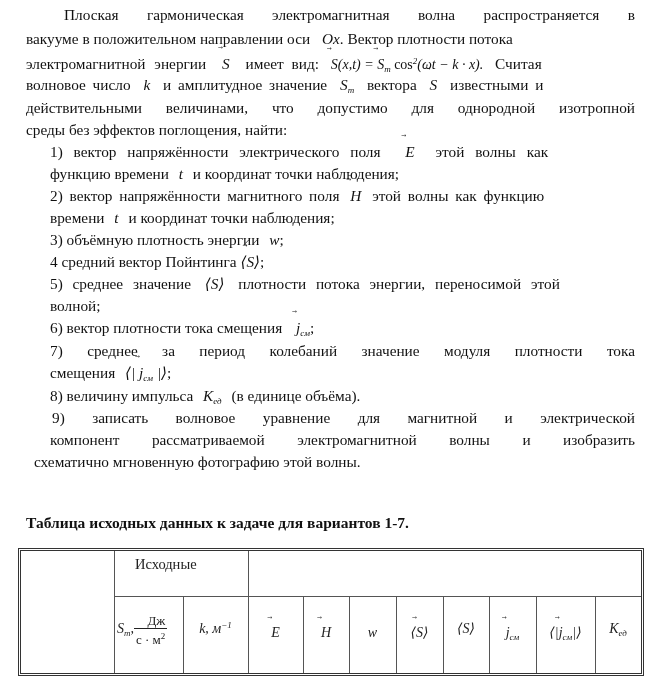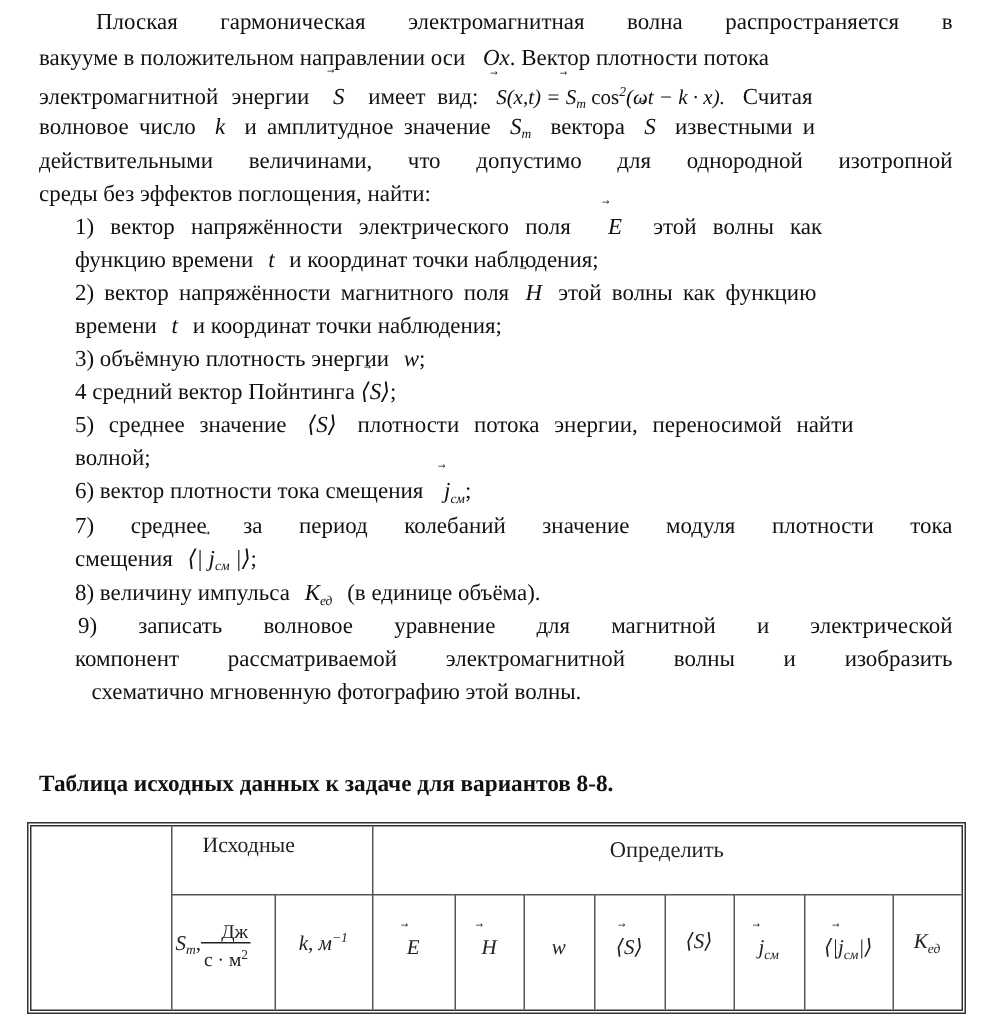--- a/index.html
+++ b/index.html
@@ -161,21 +161,21 @@
 <div class="line" style="left:50px; top:253px;">
   <span>4</span>
   <span>средний вектор Пойнтинга</span>
   <span class="m">⟨<span class="arrow"><span class="ar">⃗</span>S</span>⟩</span><span>;</span>
 </div>
 
 <div class="line" style="left:50px; top:275px; width:585px; word-spacing:6px;">
   <span>5)</span>
   <span>среднее значение</span>
   <span class="m" style="margin:0 4px;">⟨S⟩</span>
-  <span>плотности потока энергии, переносимой найти</span>
+  <span>плотности потока энергии, переносимой этой</span>
 </div>
 <div class="line" style="left:50px; top:297px;">
   <span>волной;</span>
 </div>
 
 <div class="line" style="left:50px; top:319px;">
   <span>6)</span>
   <span>вектор плотности тока смещения</span>
   <span class="arrow" style="margin-left:10px;"><span class="ar">⃗</span><span>j</span><sub class="s">см</sub></span><span>;</span>
 </div>
@@ -196,25 +196,25 @@
   <span>(в единице объёма).</span>
 </div>
 
 <div class="line just" style="left:52px; top:409px; width:583px;">
   <span>9)</span>
   <span>записать волновое уравнение для магнитной и электрической</span>
 </div>
 <div class="line just" style="left:50px; top:431px; width:585px;">
   <span>компонент рассматриваемой электромагнитной волны и изобразить</span>
 </div>
-<div class="line" style="left:61px; top:453px;">
+<div class="line" style="left:34px; top:453px;">
   <span>схематично мгновенную фотографию этой волны.</span>
 </div>
 
-<div class="title">Таблица исходных данных к задаче для вариантов 8-8.</div>
+<div class="title">Таблица исходных данных к задаче для вариантов 1-7.</div>
 
 <div class="tbl">
 
   <div class="vline" style="left:93px; top:0; height:122px;"></div>
   <div class="vline" style="left:227px; top:0; height:122px;"></div>
   <div class="vline" style="left:162px; top:45px; height:77px;"></div>
   <div class="vline" style="left:282px; top:45px; height:77px;"></div>
   <div class="vline" style="left:328px; top:45px; height:77px;"></div>
   <div class="vline" style="left:375px; top:45px; height:77px;"></div>
   <div class="vline" style="left:422px; top:45px; height:77px;"></div>
@@ -222,21 +222,20 @@
   <div class="vline" style="left:515px; top:45px; height:77px;"></div>
   <div class="vline" style="left:574px; top:45px; height:77px;"></div>
 
   <div class="hline" style="left:93px; top:45px; width:527px;"></div>
 
 
   <div class="cell" style="left:96px; top:4px; width:130px; font-size:14.5px; line-height:18px;">
     <div style="padding-left:18px;">Исходные</div>
   </div>
 
-  <div class="cell" style="left:227px; top:8px; width:393px; text-align:center; font-size:15px;">Определить</div>
 
   <div class="cell" style="left:96px; top:62px; width:66px;">
     <span class="m" style="font-size:14px;">S<sub class="s">m</sub>,</span><span class="frac"><span class="num">Дж</span><span class="den"><span>с · м</span><sup class="p">2</sup></span></span>
   </div>
 
   <div class="cell m" style="left:162px; top:66px; width:65px; text-align:center;">
     <span>k, м</span><sup class="p">−1</sup>
   </div>
 
   <div class="cell m" style="left:227px; top:74px; width:55px; text-align:center;"><span class="arrow"><span class="ar">⃗</span>E</span></div>

